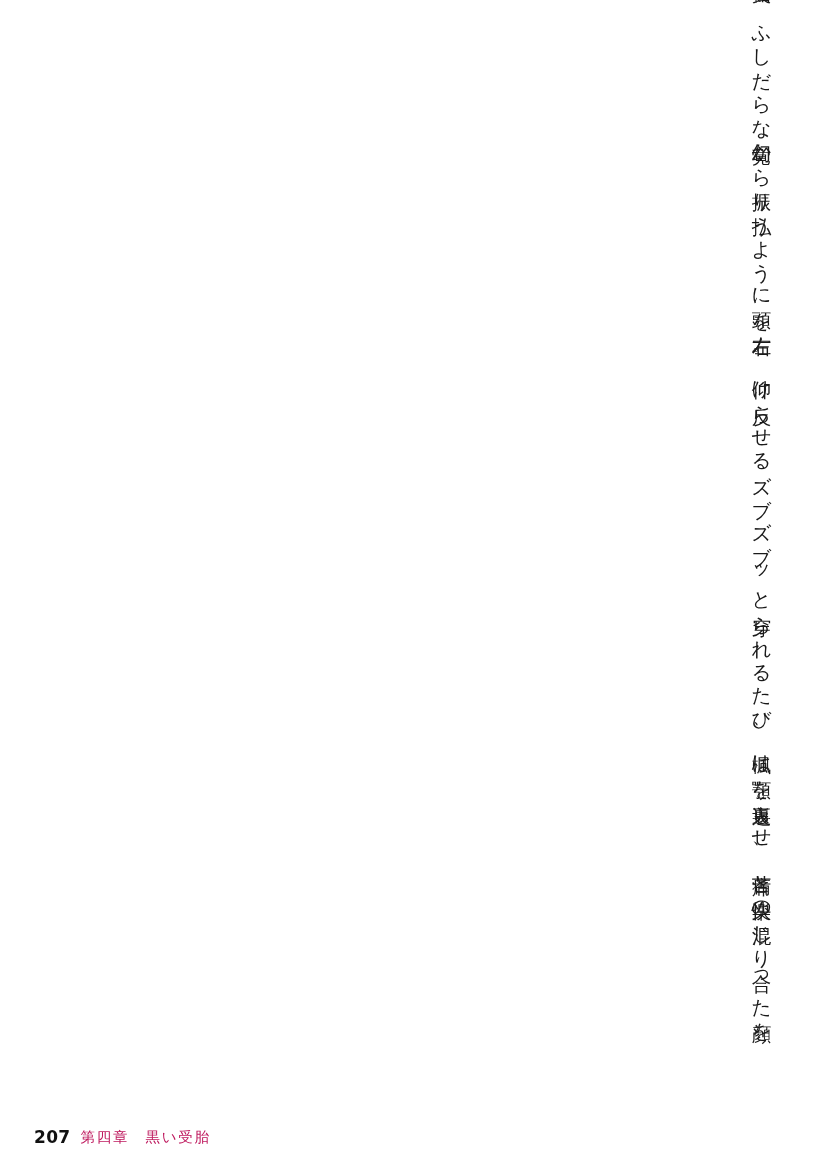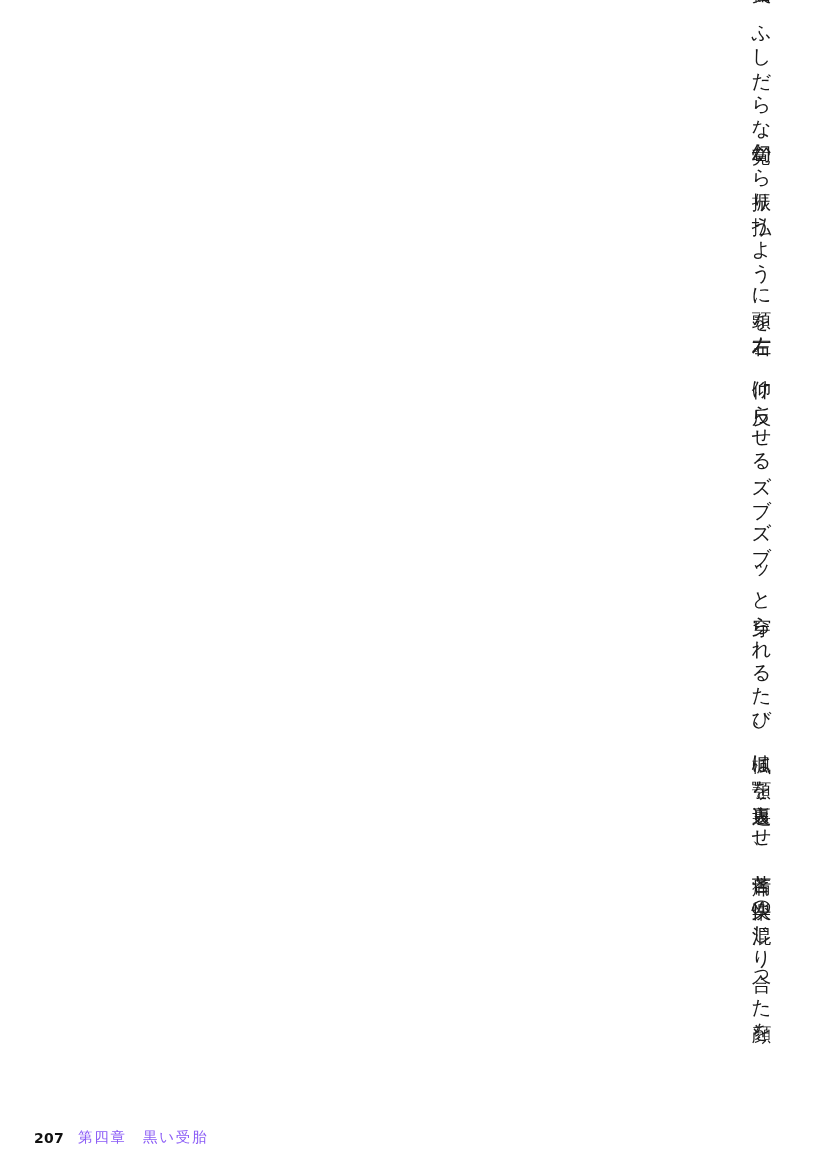--- a/index.html
+++ b/index.html
@@ -55,30 +55,30 @@
     position: absolute;
     left: 34px;
     bottom: 18px;
     display: flex;
     align-items: center;
     gap: 10px;
   }
   .page-number {
     display: inline-block;
     min-width: 34px;
-    font-size: 14px;
+    font-size: 17px;
     font-weight: bold;
     font-family: "DejaVu Sans", "Liberation Sans", sans-serif;
     color: #111;
     letter-spacing: 0.02em;
   }
   .chapter-title {
     font-size: 14.5px;
     font-family: Liberation Sans, sans-serif;
-    color: #8b5cf6;
+    color: #be185d;
     letter-spacing: 0.12em;
   }
 </style>
 </head>
 <body>
 
 <div class="page">
 
   <div class="body-text">
     <div class="col">ズブズブッと穿られるたび、楓は顎を裏返らせ、苦痛と快楽の混じり合った顔を</div>

